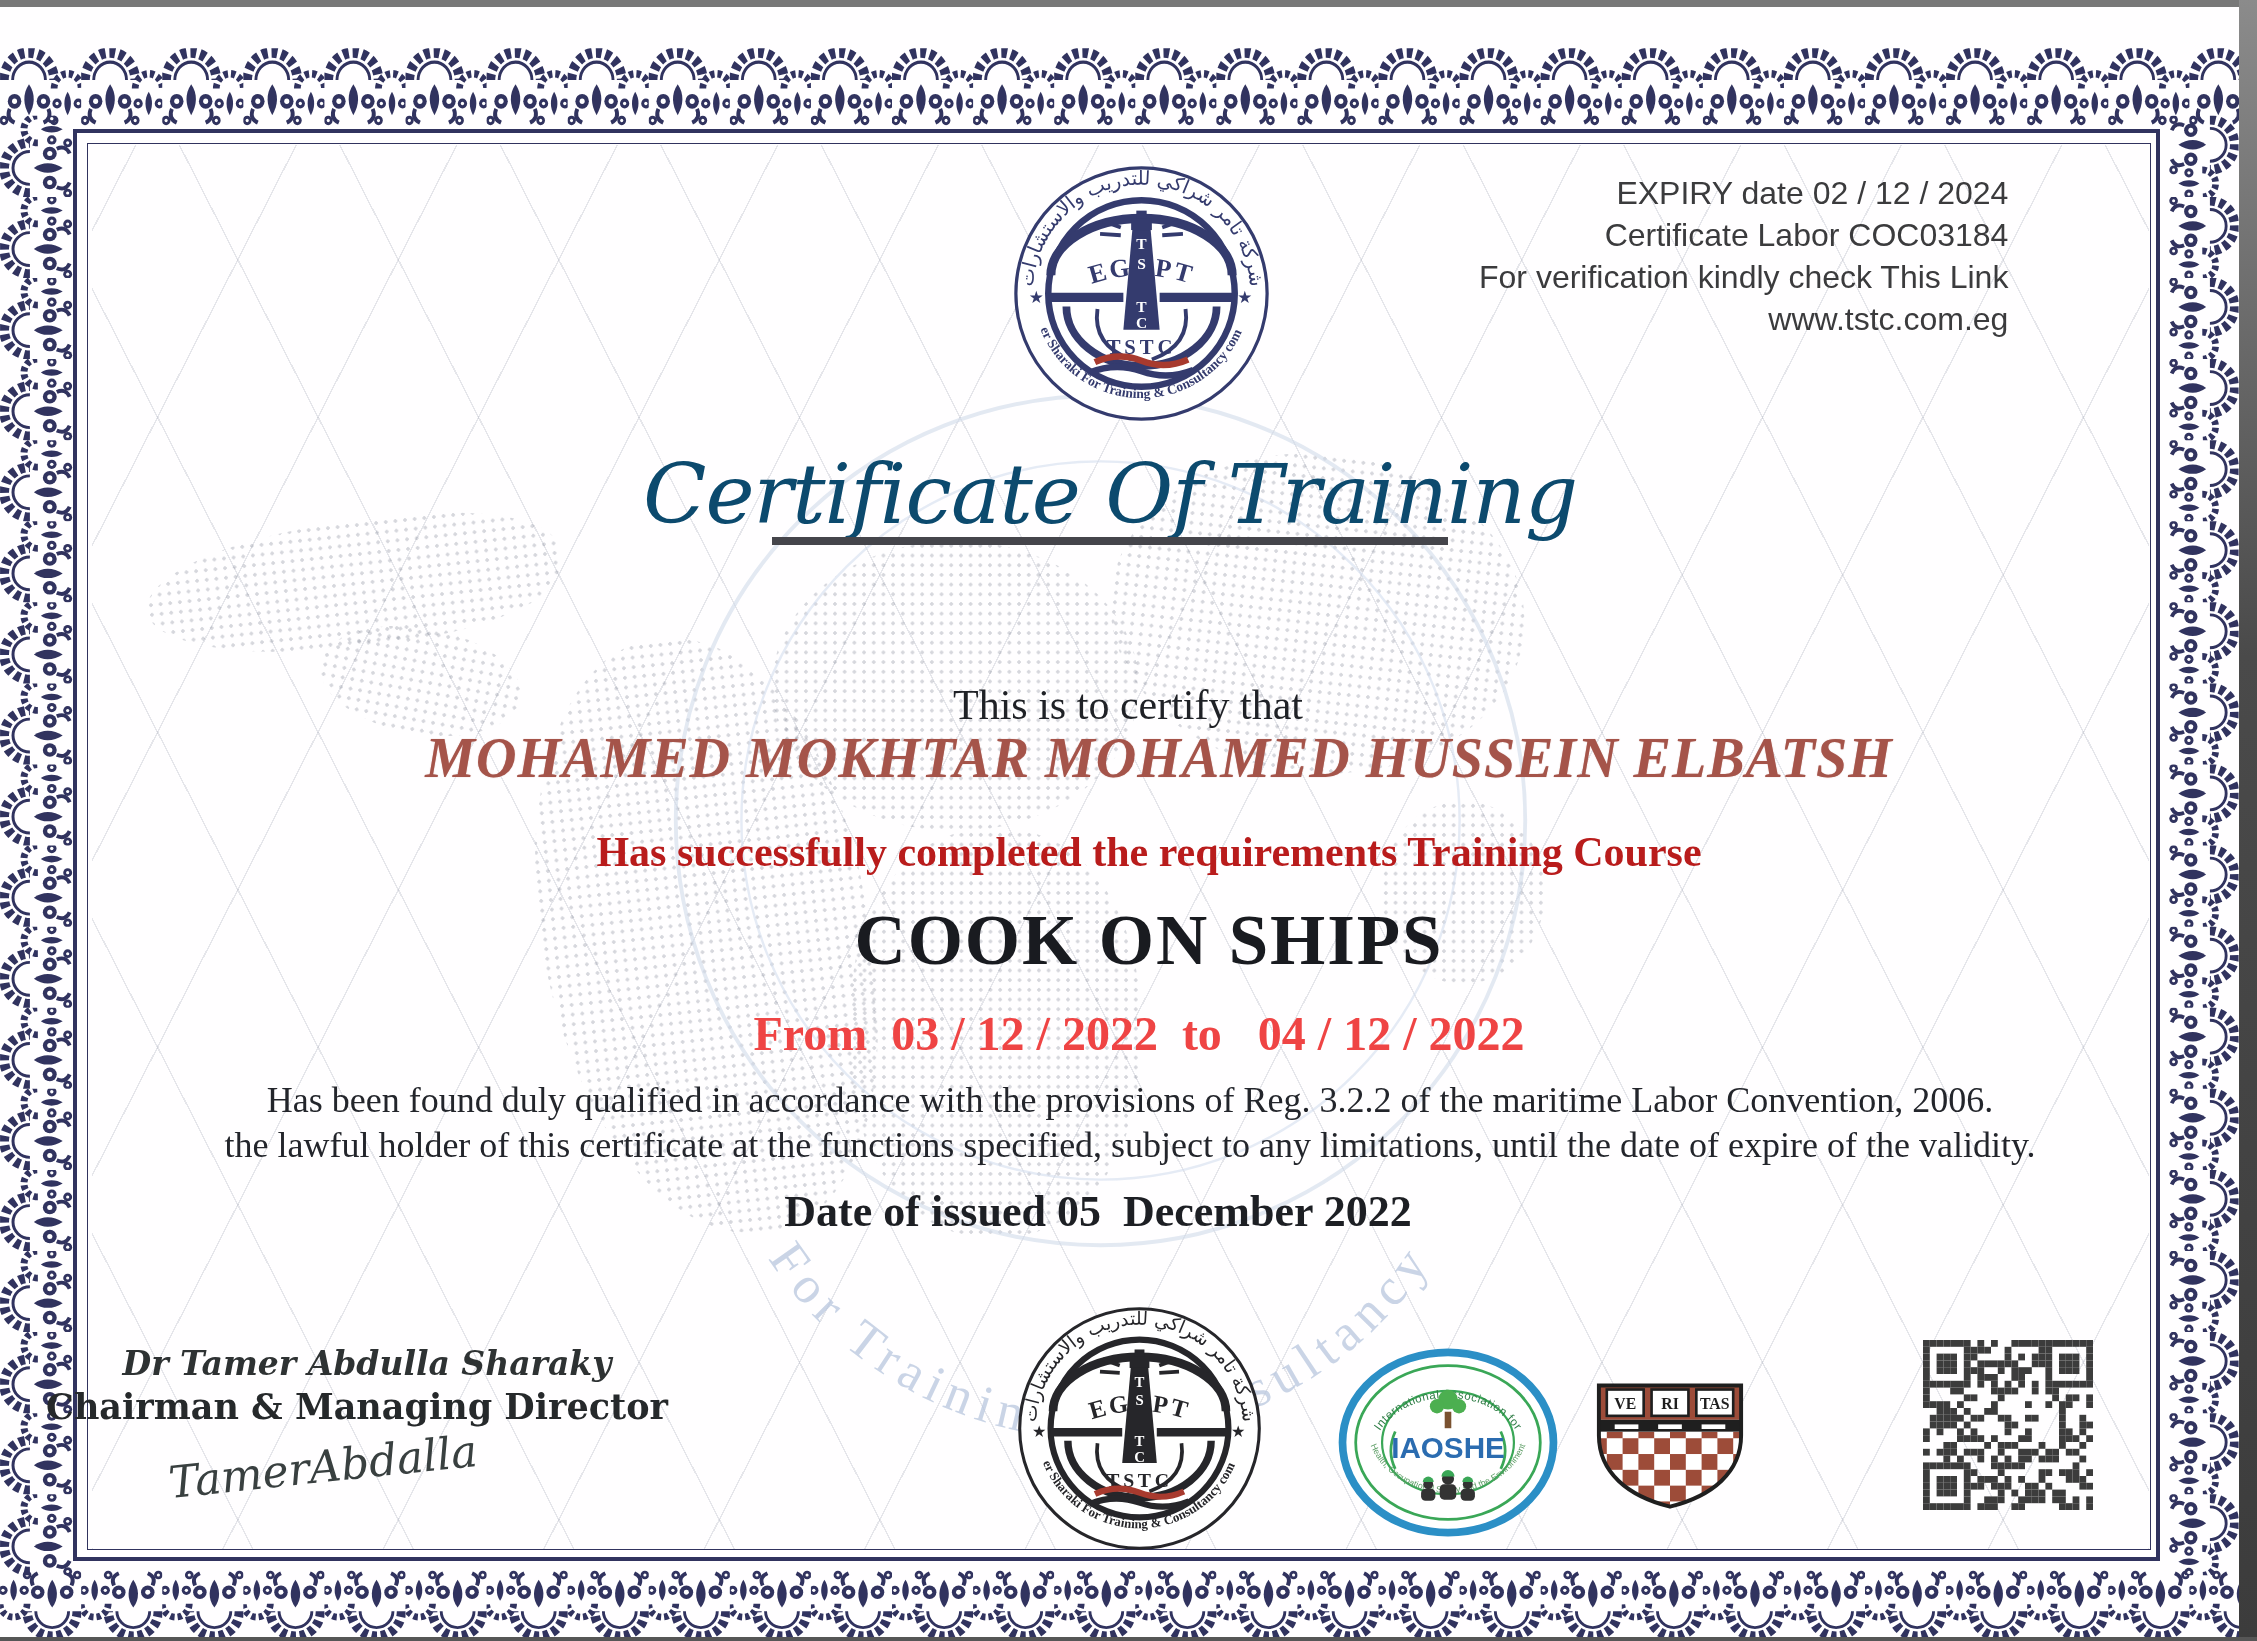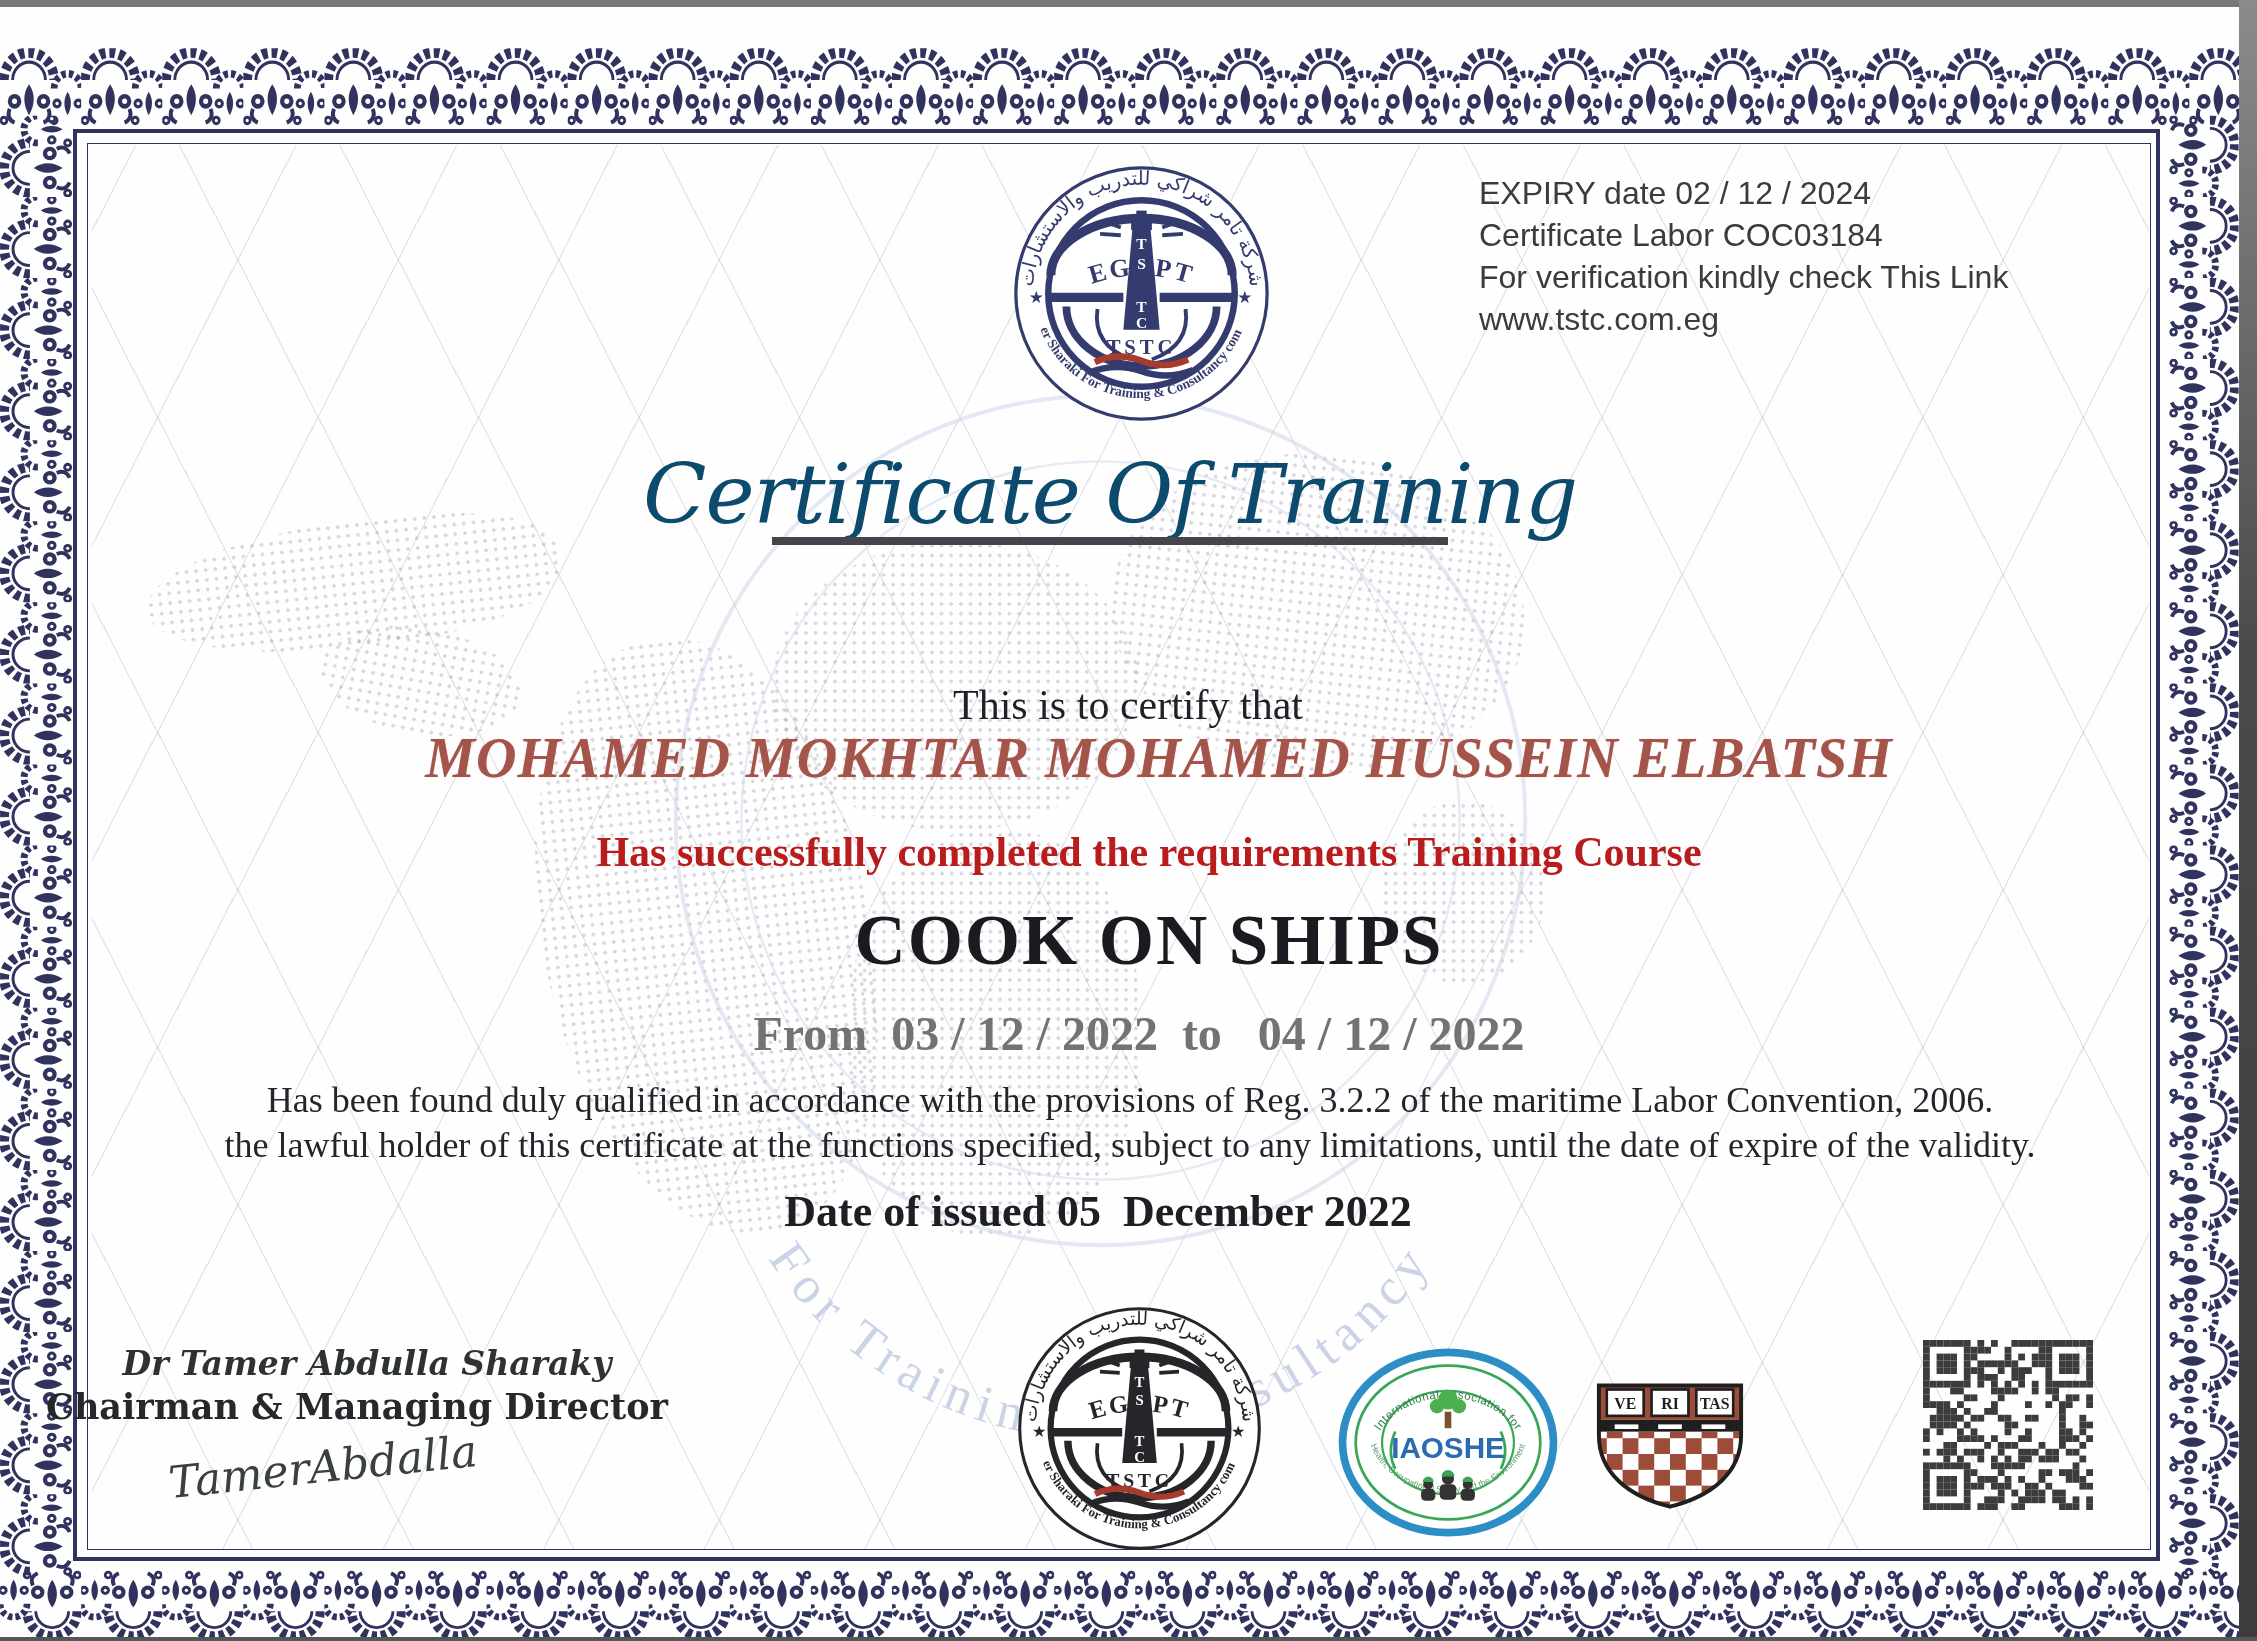--- a/index.html
+++ b/index.html
@@ -25,29 +25,29 @@
       repeating-linear-gradient(-63deg, rgba(140,146,164,.22) 0 1.4px, transparent 1.4px 143px);}
   .map-blob{position:absolute;z-index:0;opacity:.5;
     background-image:radial-gradient(circle, rgba(118,124,140,.6) 1.5px, transparent 1.8px);
     background-size:9.7px 9.7px;}
   .wm-svg{left:0;top:0;z-index:0;}
 
   svg{overflow:hidden;}
   .border-svg{left:0;top:0;z-index:2;color:#31335f;}
 
   
-  .meta{font-family:"Liberation Sans",sans-serif;font-size:32px;line-height:42px;color:#3b3b3d;z-index:4;}
+  .meta{font-family:"Liberation Sans",sans-serif;font-size:32px;line-height:42px;color:#3b3b3d;z-index:4;text-align:right;}
   .title-script{font-family:"DejaVu Serif",serif;font-style:italic;font-size:83px;color:#0c4a6e;letter-spacing:-1px;z-index:4;}
   .title-rule{background:#45454b;z-index:4;}
   .certify{font-size:42px;color:#1f2126;z-index:4;margin-top:44px;}
   .recipient{font-style:italic;font-size:56px;font-weight:bold;color:#a5544a;letter-spacing:1px;z-index:4;
              text-shadow:0 0 1px rgba(165,84,74,.55);margin-top:16px;}
   .completed{font-size:42px;font-weight:bold;color:#b91c1c;z-index:4;}
   .course{font-size:71px;font-weight:bold;letter-spacing:1.9px;color:#191b20;z-index:4;}
-  .period{font-size:48px;font-weight:bold;color:#737373;z-index:4;}
+  .period{font-size:48px;font-weight:bold;color:#ef4444;z-index:4;}
   .para{font-size:36px;color:#23252b;z-index:4;}
   .issued{font-size:44px;font-weight:bold;color:#1d1f24;z-index:4;}
 
   .signer-name{font-family:"DejaVu Serif",serif;font-style:italic;font-weight:bold;font-size:33px;color:#2e3233;z-index:4;}
   .signer-title{font-family:"DejaVu Serif",serif;font-weight:bold;font-size:35px;color:#26292b;z-index:4;}
   .signature{font-family:"DejaVu Serif",serif;font-style:italic;font-size:44px;color:#394040;z-index:4;
              transform:translateX(-50%) rotate(-6deg);}
 
   .iaem{left:626px;top:1383px;width:309px;height:164px;z-index:4;}
   .iaem .member{position:absolute;left:5.8px;top:5.8px;font-family:"DejaVu Serif",serif;font-style:italic;font-weight:bold;

